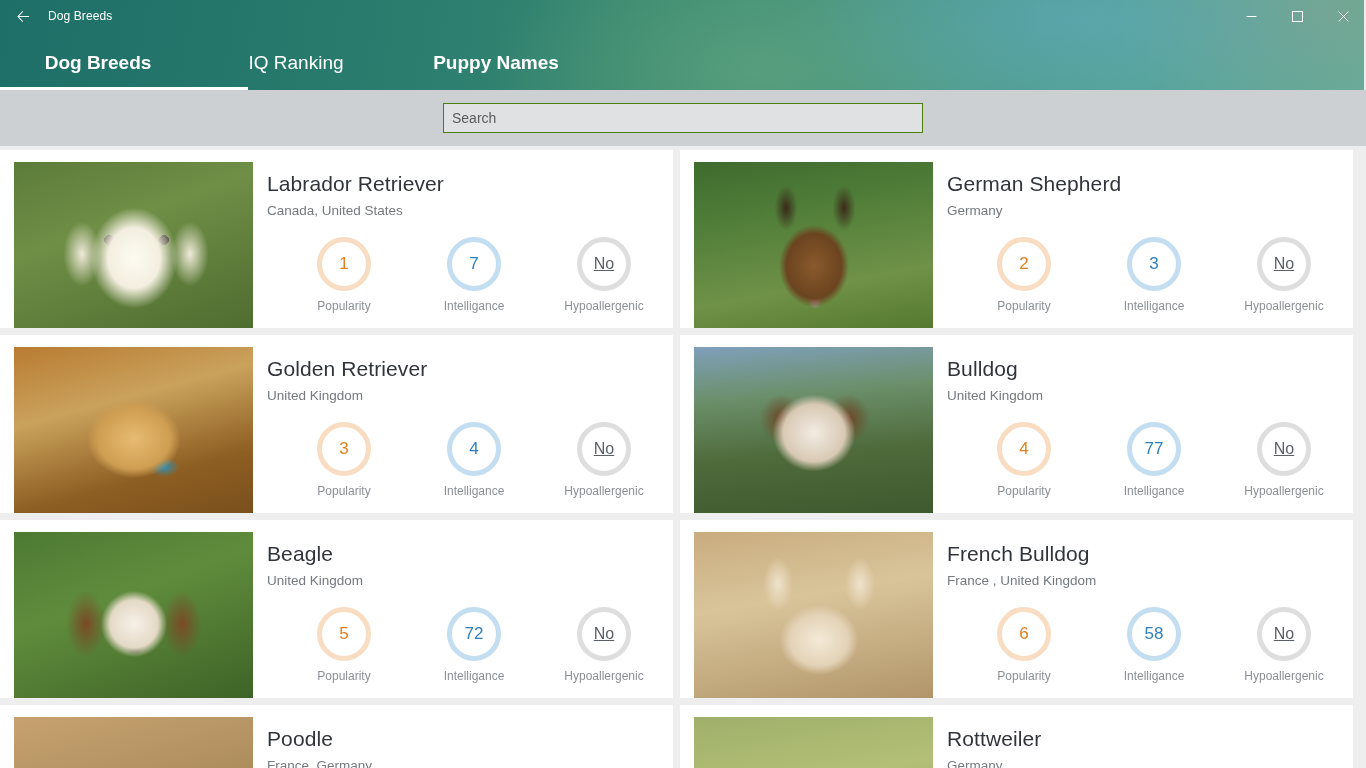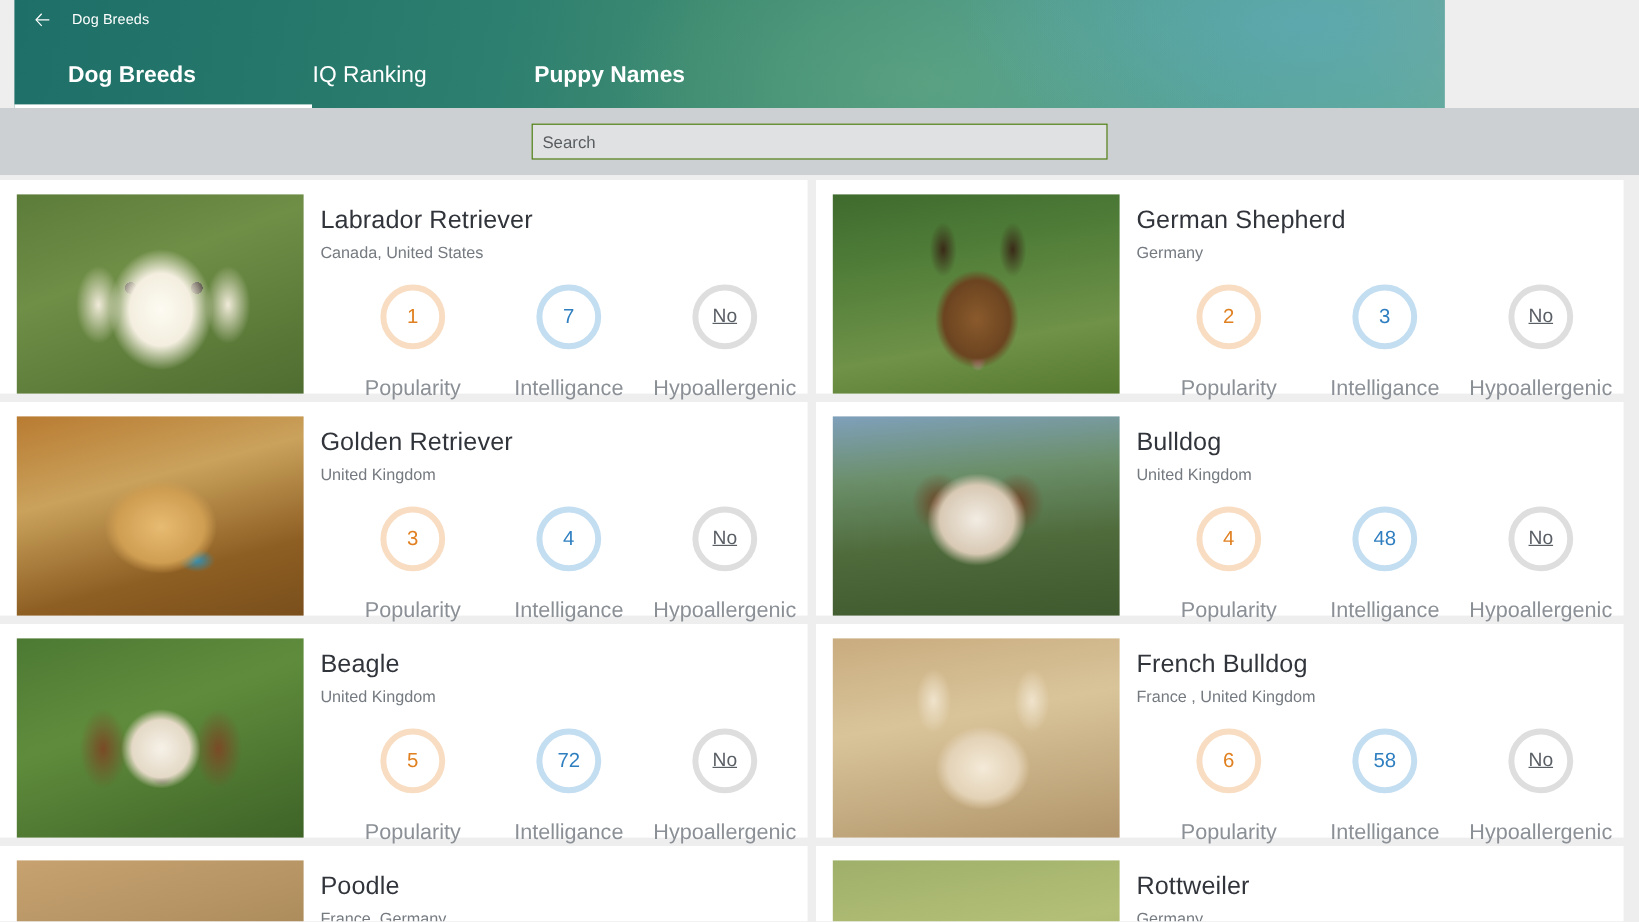--- a/index.html
+++ b/index.html
@@ -7,21 +7,21 @@
     width: 1366px; height: 768px;
     overflow: hidden;
     font-family: "Liberation Sans", sans-serif;
     background: #eeeeee;
   }
 
   
   #app { position: relative; width: 1366px; height: 768px; }
 
   .header {
-    position: absolute; left: 12px; top: 0; width: 1192px; height: 90px;
+    position: absolute; left: 0; top: 0; width: 1364px; height: 90px;
     background:
       radial-gradient(ellipse 420px 160px at 1080px 20px, rgba(95,170,190,0.55), rgba(95,170,190,0) 70%),
       radial-gradient(ellipse 380px 200px at 760px 70px, rgba(110,175,130,0.45), rgba(110,175,130,0) 70%),
       radial-gradient(ellipse 300px 180px at 1320px 10px, rgba(150,160,130,0.40), rgba(150,160,130,0) 70%),
       linear-gradient(100deg, #1e6f68 0%, #25776b 18%, #2d7f6f 34%, #3d8b72 48%, #46927c 60%, #4f9c8e 72%, #56a396 84%, #63ab9c 100%);
     overflow: hidden;
   }
 
   .titlebar {
     position: absolute; left: 0; top: 0; width: 1366px; height: 32px;
@@ -128,21 +128,21 @@
   .ring {
     width: 54px; height: 54px; border-radius: 50%;
     border: 5px solid #d8d8d8;
     display: flex; align-items: center; justify-content: center;
     font-size: 17px; color: #5a5f66;
   }
   .ring.popularity { border-color: #f8ddc2; color: #e08020; }
   .ring.intelligence { border-color: #c3ddf1; color: #2f7fc0; }
   .ring.hypo { border-color: #dedede; color: #5a5f66; font-size: 16px; text-decoration: underline; }
   .stat-label {
-    margin-top: 22px; font-size: 18px; color: #8b9096;
+    margin-top: 8px; font-size: 12px; color: #8b9096;
   }
 
   
   .img-labrador {
     background:
       radial-gradient(ellipse 62px 72px at 120px 96px, #fdfbf2 0%, #f3eedf 42%, rgba(243,238,223,0) 70%),
       radial-gradient(circle 8px at 95px 78px, #2a231c 0%, #2a231c 60%, rgba(42,35,28,0) 62%),
       radial-gradient(circle 8px at 150px 78px, #2a231c 0%, #2a231c 60%, rgba(42,35,28,0) 62%),
       radial-gradient(ellipse 13px 10px at 122px 108px, #241d18 0%, #241d18 70%, rgba(36,29,24,0) 72%),
       radial-gradient(ellipse 26px 45px at 68px 92px, #f0ead9 0%, rgba(240,234,217,0) 72%),
@@ -329,21 +329,21 @@
         <div class="card-thumb img-bulldog"></div>
         <div class="card-body">
           <div class="breed-name">Bulldog</div>
           <div class="breed-origin">United Kingdom</div>
           <div class="stats">
             <div class="stat">
               <div class="ring popularity">4</div>
               <div class="stat-label">Popularity</div>
             </div>
             <div class="stat">
-              <div class="ring intelligence">48</div>
+              <div class="ring intelligence">77</div>
               <div class="stat-label">Intelligance</div>
             </div>
             <div class="stat">
               <div class="ring hypo">No</div>
               <div class="stat-label">Hypoallergenic</div>
             </div>
           </div>
         </div>
       </div>
 

